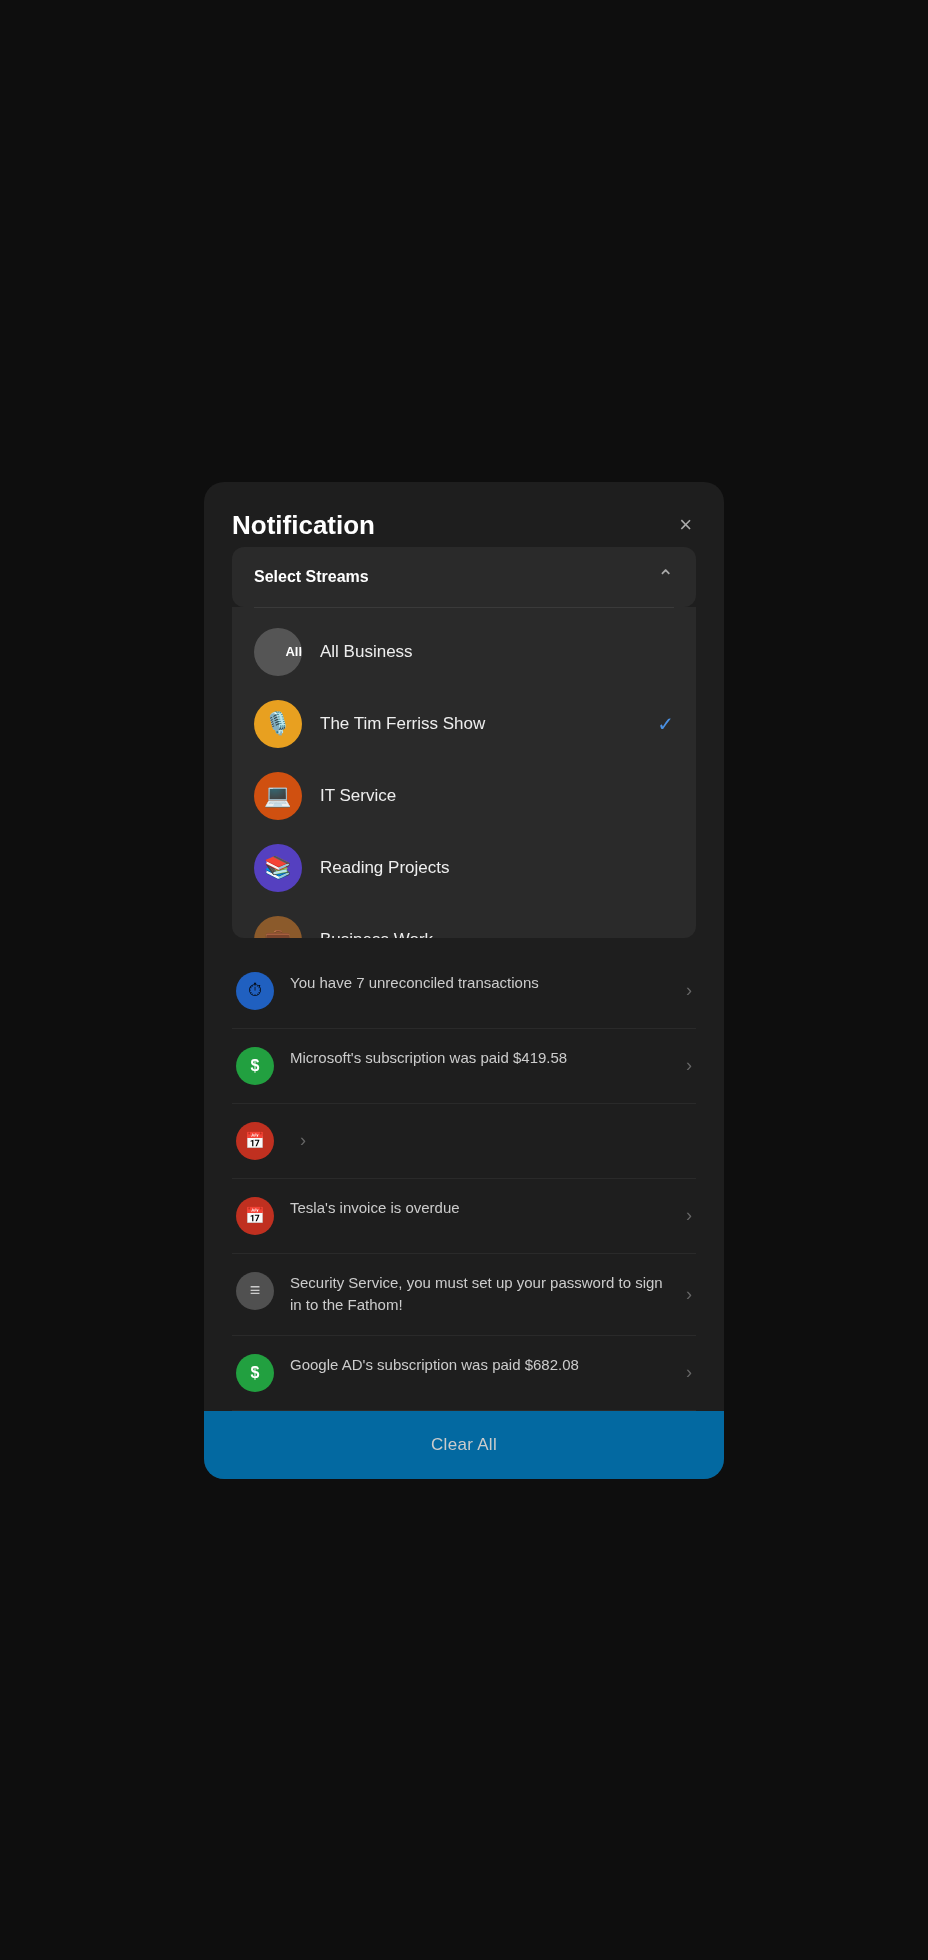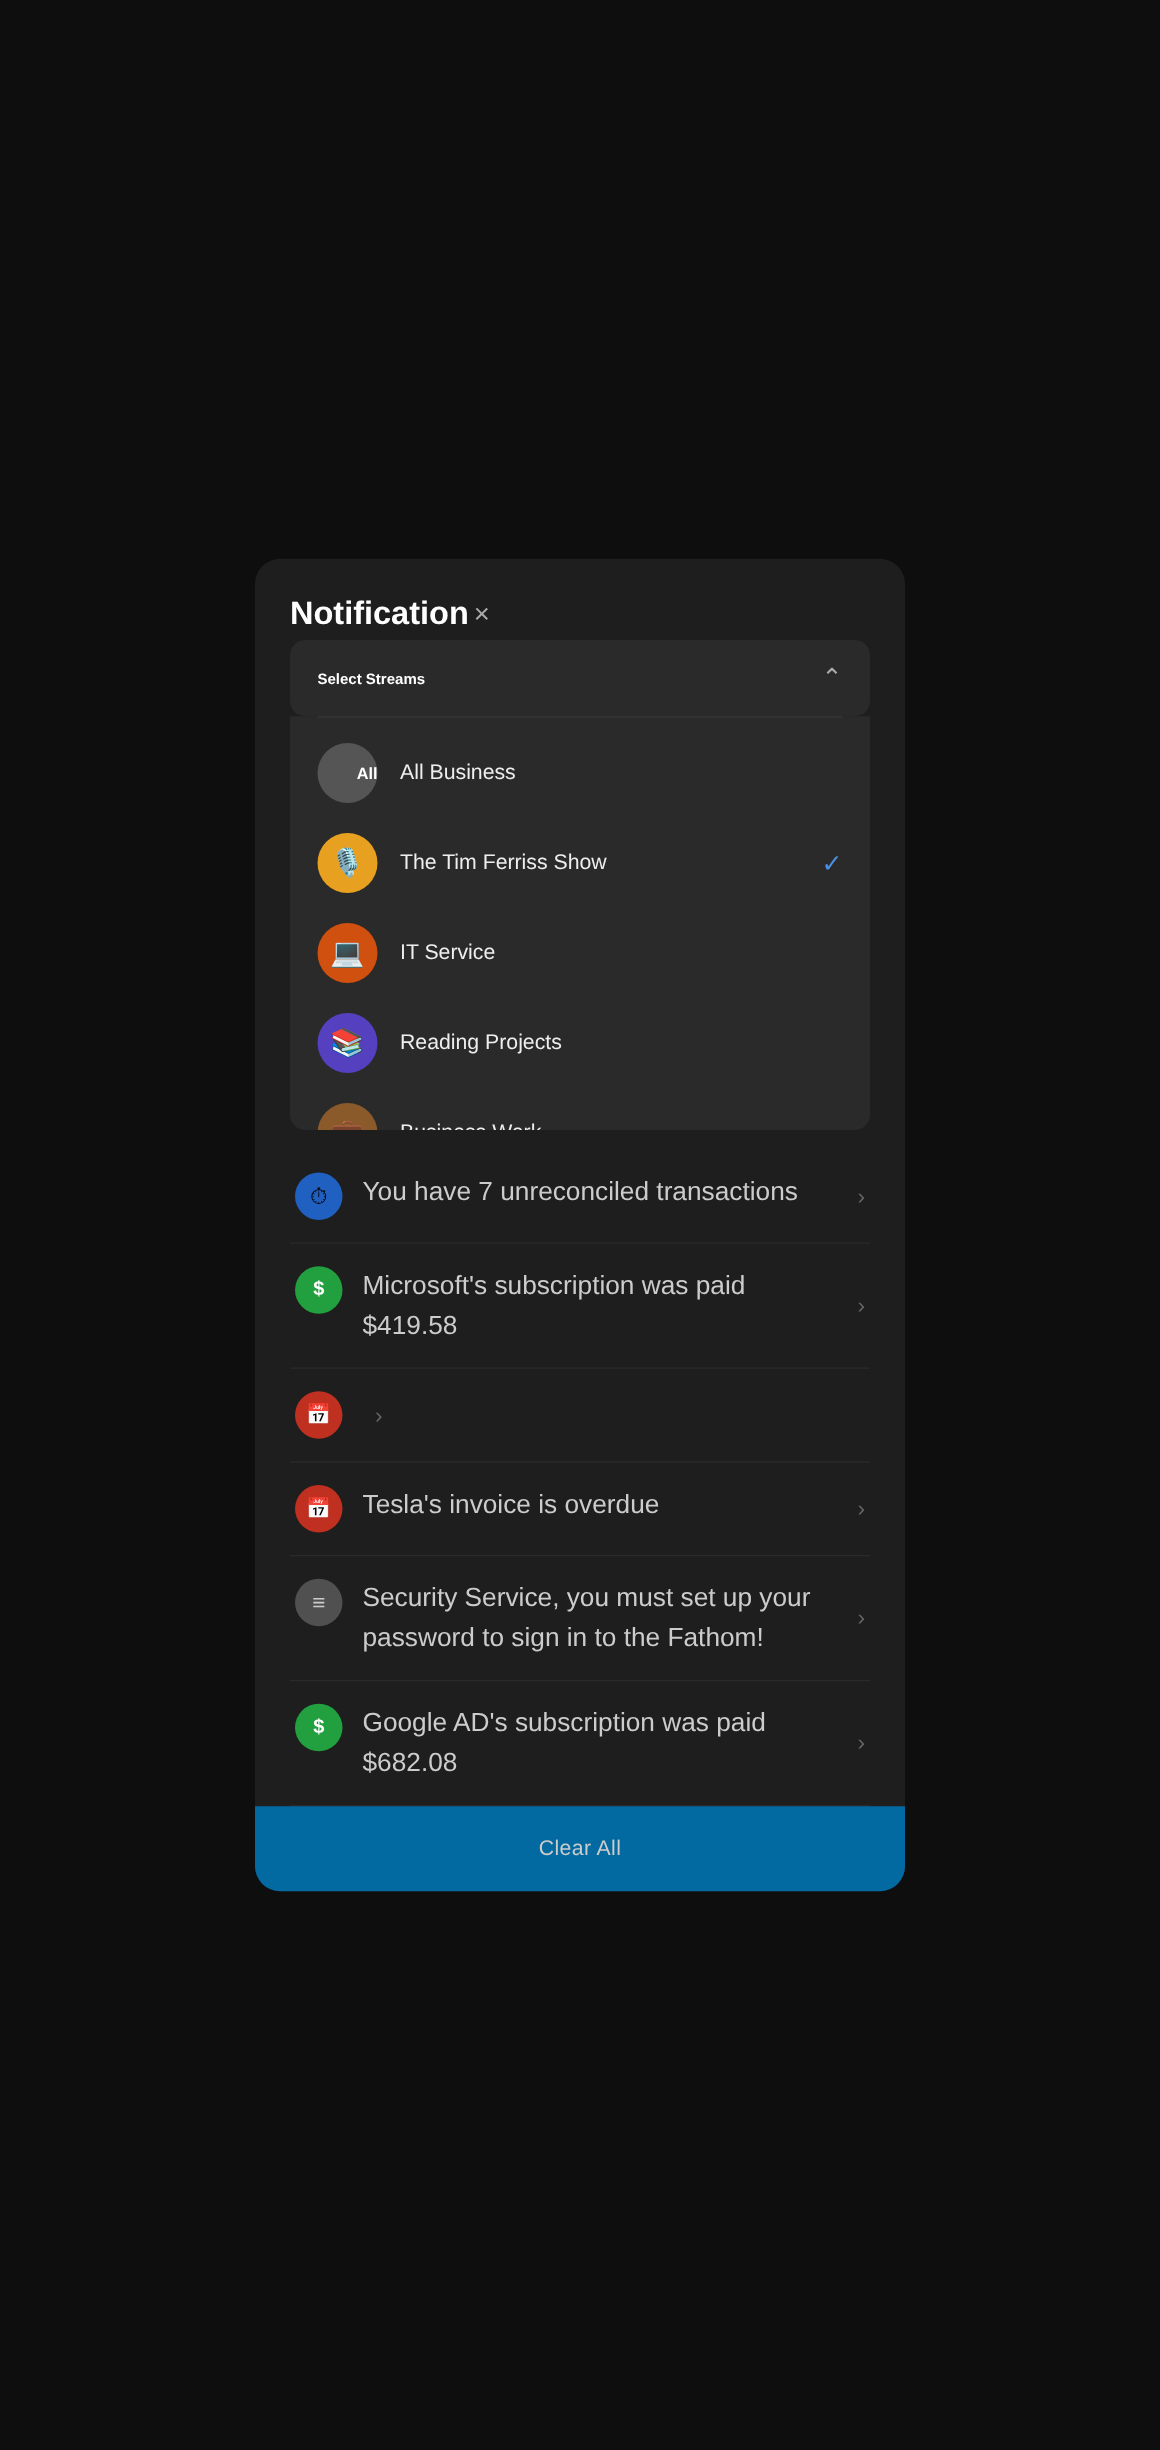--- a/index.html
+++ b/index.html
@@ -17,20 +17,21 @@
       background: #1e1e1e;
       border-radius: 20px;
       width: 520px;
       padding: 28px 28px 0 28px;
       position: relative;
       overflow: hidden;
     }
 
     .modal-header {
       display: flex;
+      justify-content: space-between;
       align-items: center;
       margin-bottom: 6px;
     }
 
     .modal-title {
       color: #ffffff;
       font-size: 26px;
       font-weight: 700;
     }
 
@@ -50,21 +51,21 @@
       display: flex;
       align-items: center;
       justify-content: space-between;
       padding: 18px 22px;
       margin-bottom: 0;
       cursor: pointer;
     }
 
     .select-streams-label {
       color: #ffffff;
-      font-size: 12px;
+      font-size: 16px;
       font-weight: 600;
     }
 
     .chevron-up {
       color: #aaaaaa;
       font-size: 20px;
     }
 
     .dropdown-panel {
       background: #2a2a2a;
@@ -176,21 +177,21 @@
       font-size: 18px;
     }
 
     .notif-icon.blue { background: #2060c0; }
     .notif-icon.green { background: #22a040; }
     .notif-icon.red { background: #c03020; }
     .notif-icon.gray { background: #505050; }
 
     .notif-text {
       color: #cccccc;
-      font-size: 21px;
+      font-size: 15px;
       line-height: 1.5;
       flex: 1;
     }
 
     .notif-arrow {
       color: #666666;
       font-size: 18px;
       margin-left: 10px;
       align-self: center;
     }

